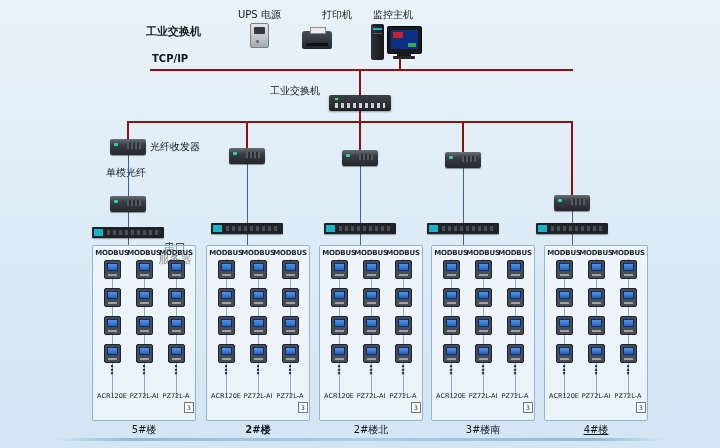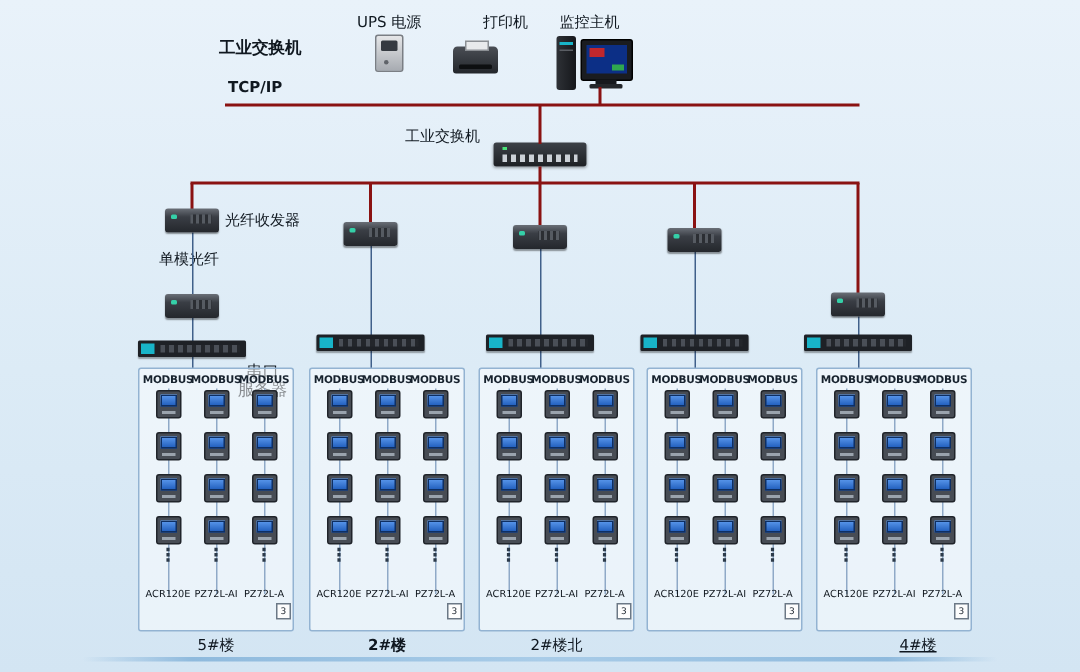--- a/index.html
+++ b/index.html
@@ -275,20 +275,21 @@
           <div class="meter"></div>
           <div class="meter"></div>
           <div class="meter"></div>
           <div class="meter"></div>
         </div>
       <span class="dots">⋮</span>
       <span class="meter-label">PZ72L-A</span>
     </div>
     <span class="badge">3</span>
   </div>
+  <span class="bldg" style="left:431px;">3#楼南</span>
 
   <div class="group" style="left:544px;">
     <div class="bus-col">
       <span class="bus-label">MODBUS</span>
       <div class="meter-stack">
           <div class="meter"></div>
           <div class="meter"></div>
           <div class="meter"></div>
           <div class="meter"></div>
         </div>
@@ -312,16 +313,16 @@
           <div class="meter"></div>
           <div class="meter"></div>
           <div class="meter"></div>
           <div class="meter"></div>
         </div>
       <span class="dots">⋮</span>
       <span class="meter-label">PZ72L-A</span>
     </div>
     <span class="badge">3</span>
   </div>
-  <span class="bldg" style="left:560px;text-decoration:underline;">4#楼</span>
+  <span class="bldg" style="left:544px;text-decoration:underline;">4#楼</span>
 
   <div class="bottom-divider"></div>
 </div>
 
 </body></html>

